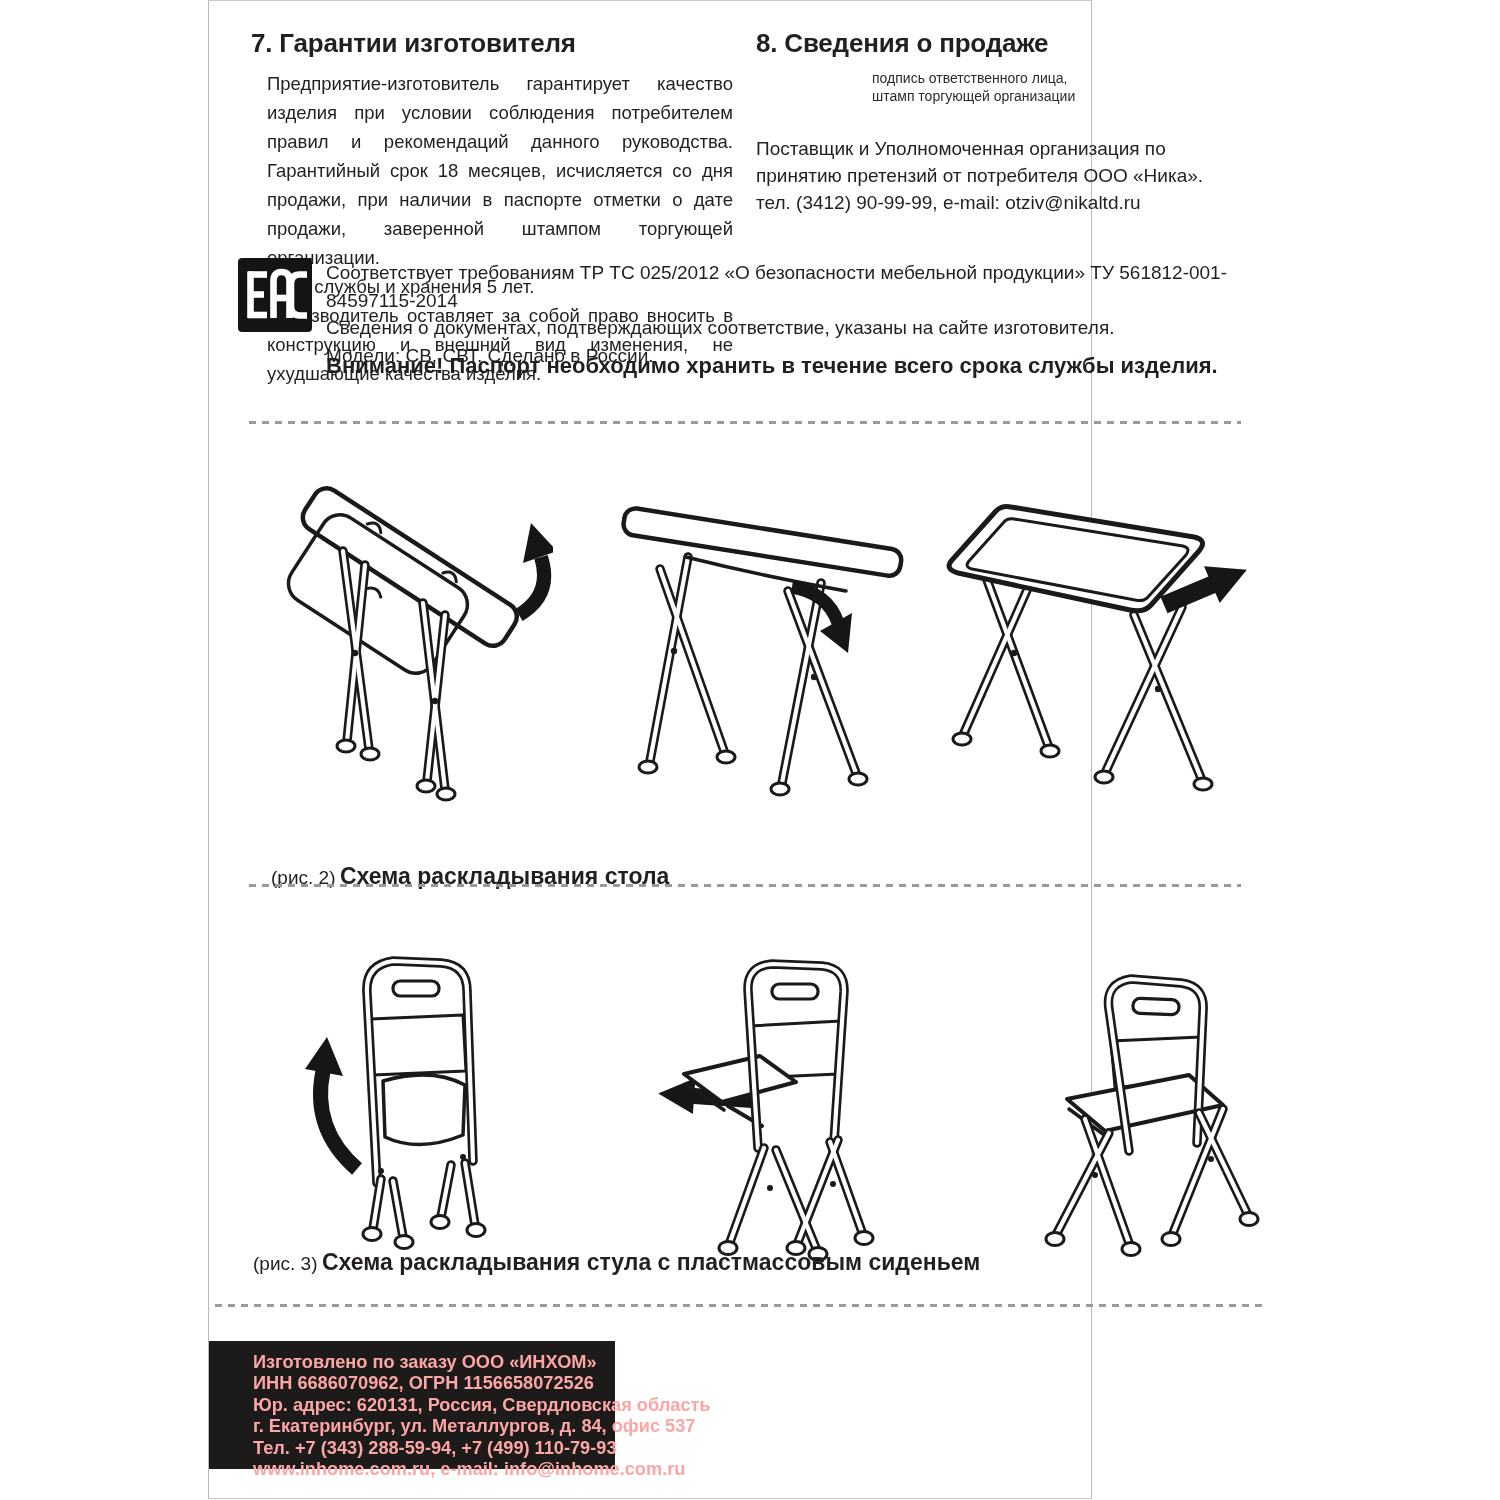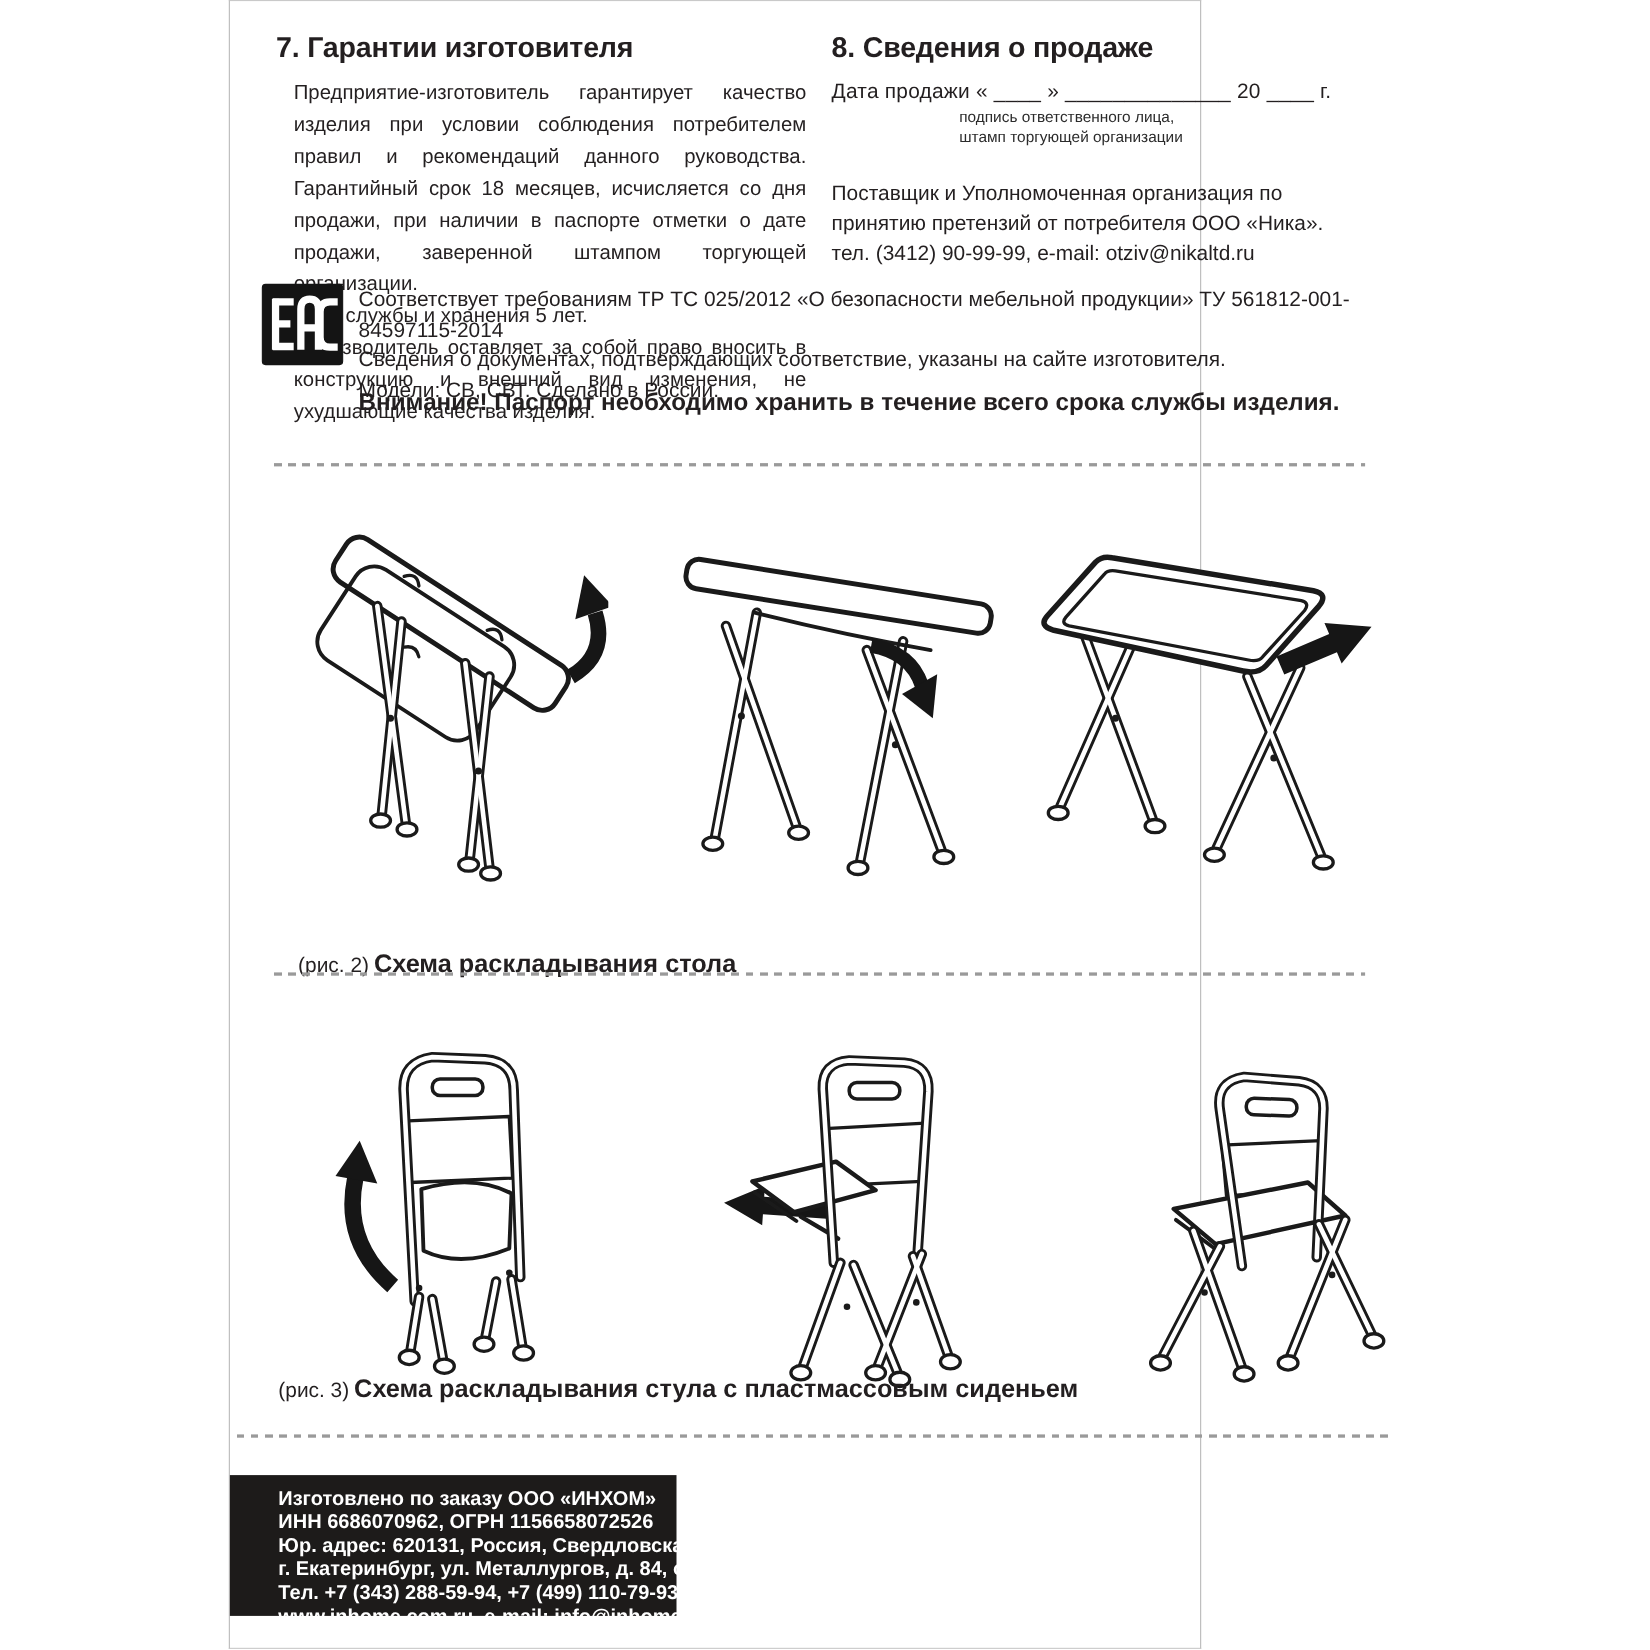--- a/index.html
+++ b/index.html
@@ -21,21 +21,21 @@
   .just{text-align:justify;}
   .date-line{font-size:19px;letter-spacing:0.2px;margin-top:14px;}
   .date-note{font-size:14px;line-height:18px;margin-left:116px;margin-top:2px;color:#2b2ب2b;color:#2b2b2b;}
   .sup{font-size:19px;line-height:27px;margin-top:30px;}
   .eac-text{font-size:19px;line-height:27.5px;width:920px;}
   .attn{font-size:22px;font-weight:bold;}
   .divider{height:3px;background-image:repeating-linear-gradient(90deg,#9a9a9a 0,#9a9a9a 7px,transparent 7px,transparent 13px);}
   .figcap .lbl{font-size:19px;}
   .figcap .cap{font-size:23px;font-weight:bold;}
   .footer-box{background:#1d1b1a;width:406px;height:128px;box-sizing:border-box;padding:11px 0 0 44px;}
-  .footer-box div{color:#ffffff;font-size:18.2px;font-weight:bold;line-height:21.4px;white-space:nowrap;}
+  .footer-box div{color:#fca5a5;font-size:18.2px;font-weight:bold;line-height:21.4px;white-space:nowrap;}
   
   svg .tb{stroke:#1a1a1a;stroke-width:9.5;fill:none;stroke-linecap:round;stroke-linejoin:round;}
   svg .tw{stroke:#ffffff;stroke-width:4.2;fill:none;stroke-linecap:round;stroke-linejoin:round;}
   svg .ln{stroke:#1a1a1a;fill:none;stroke-linecap:round;stroke-linejoin:round;}
   svg .panel{fill:#ffffff;stroke:#1a1a1a;stroke-linejoin:round;}
   svg .foot{fill:#ffffff;stroke:#1a1a1a;stroke-width:3;}
   svg .arrow{fill:#161616;stroke:none;}
   svg .arrowln{stroke:#161616;fill:none;stroke-linecap:butt;}
   svg .pivot{fill:#1a1a1a;stroke:none;}
 </style>
@@ -46,21 +46,20 @@
 
   <div class="abs col" style="left:42px;top:27px;">
     <h2 class="sec">7. Гарантии изготовителя</h2>
     <div class="body-t just">Предприятие-изготовитель гарантирует качество изделия при условии соблюдения потребителем правил и рекомендаций данного руководства. Гарантийный срок 18 месяцев, исчисляется со дня продажи, при наличии в паспорте отметки о дате продажи, заверенной штампом торгующей организации.</div>
     <div class="body-t">Срок службы и хранения 5 лет.</div>
     <div class="body-t just">Производитель оставляет за собой право вносить в конструкцию и внешний вид изменения, не ухудшающие качества изделия.</div>
   </div>
 
   <div class="abs col" style="left:547px;top:27px;">
     <h2 class="sec">8. Сведения о продаже</h2>
-    <div class="date-line">Дата продажи « ____ » ______________ 20 ____ г.</div>
     <div class="date-note">
       <div>подпись ответственного лица,</div>
       <div>штамп торгующей организации</div>
     </div>
     <div class="sup">
       <div>Поставщик и Уполномоченная организация по принятию претензий от потребителя ООО «Ника».</div>
       <div>тел. (3412) 90-99-99, e-mail: otziv@nikaltd.ru</div>
     </div>
   </div>
 

